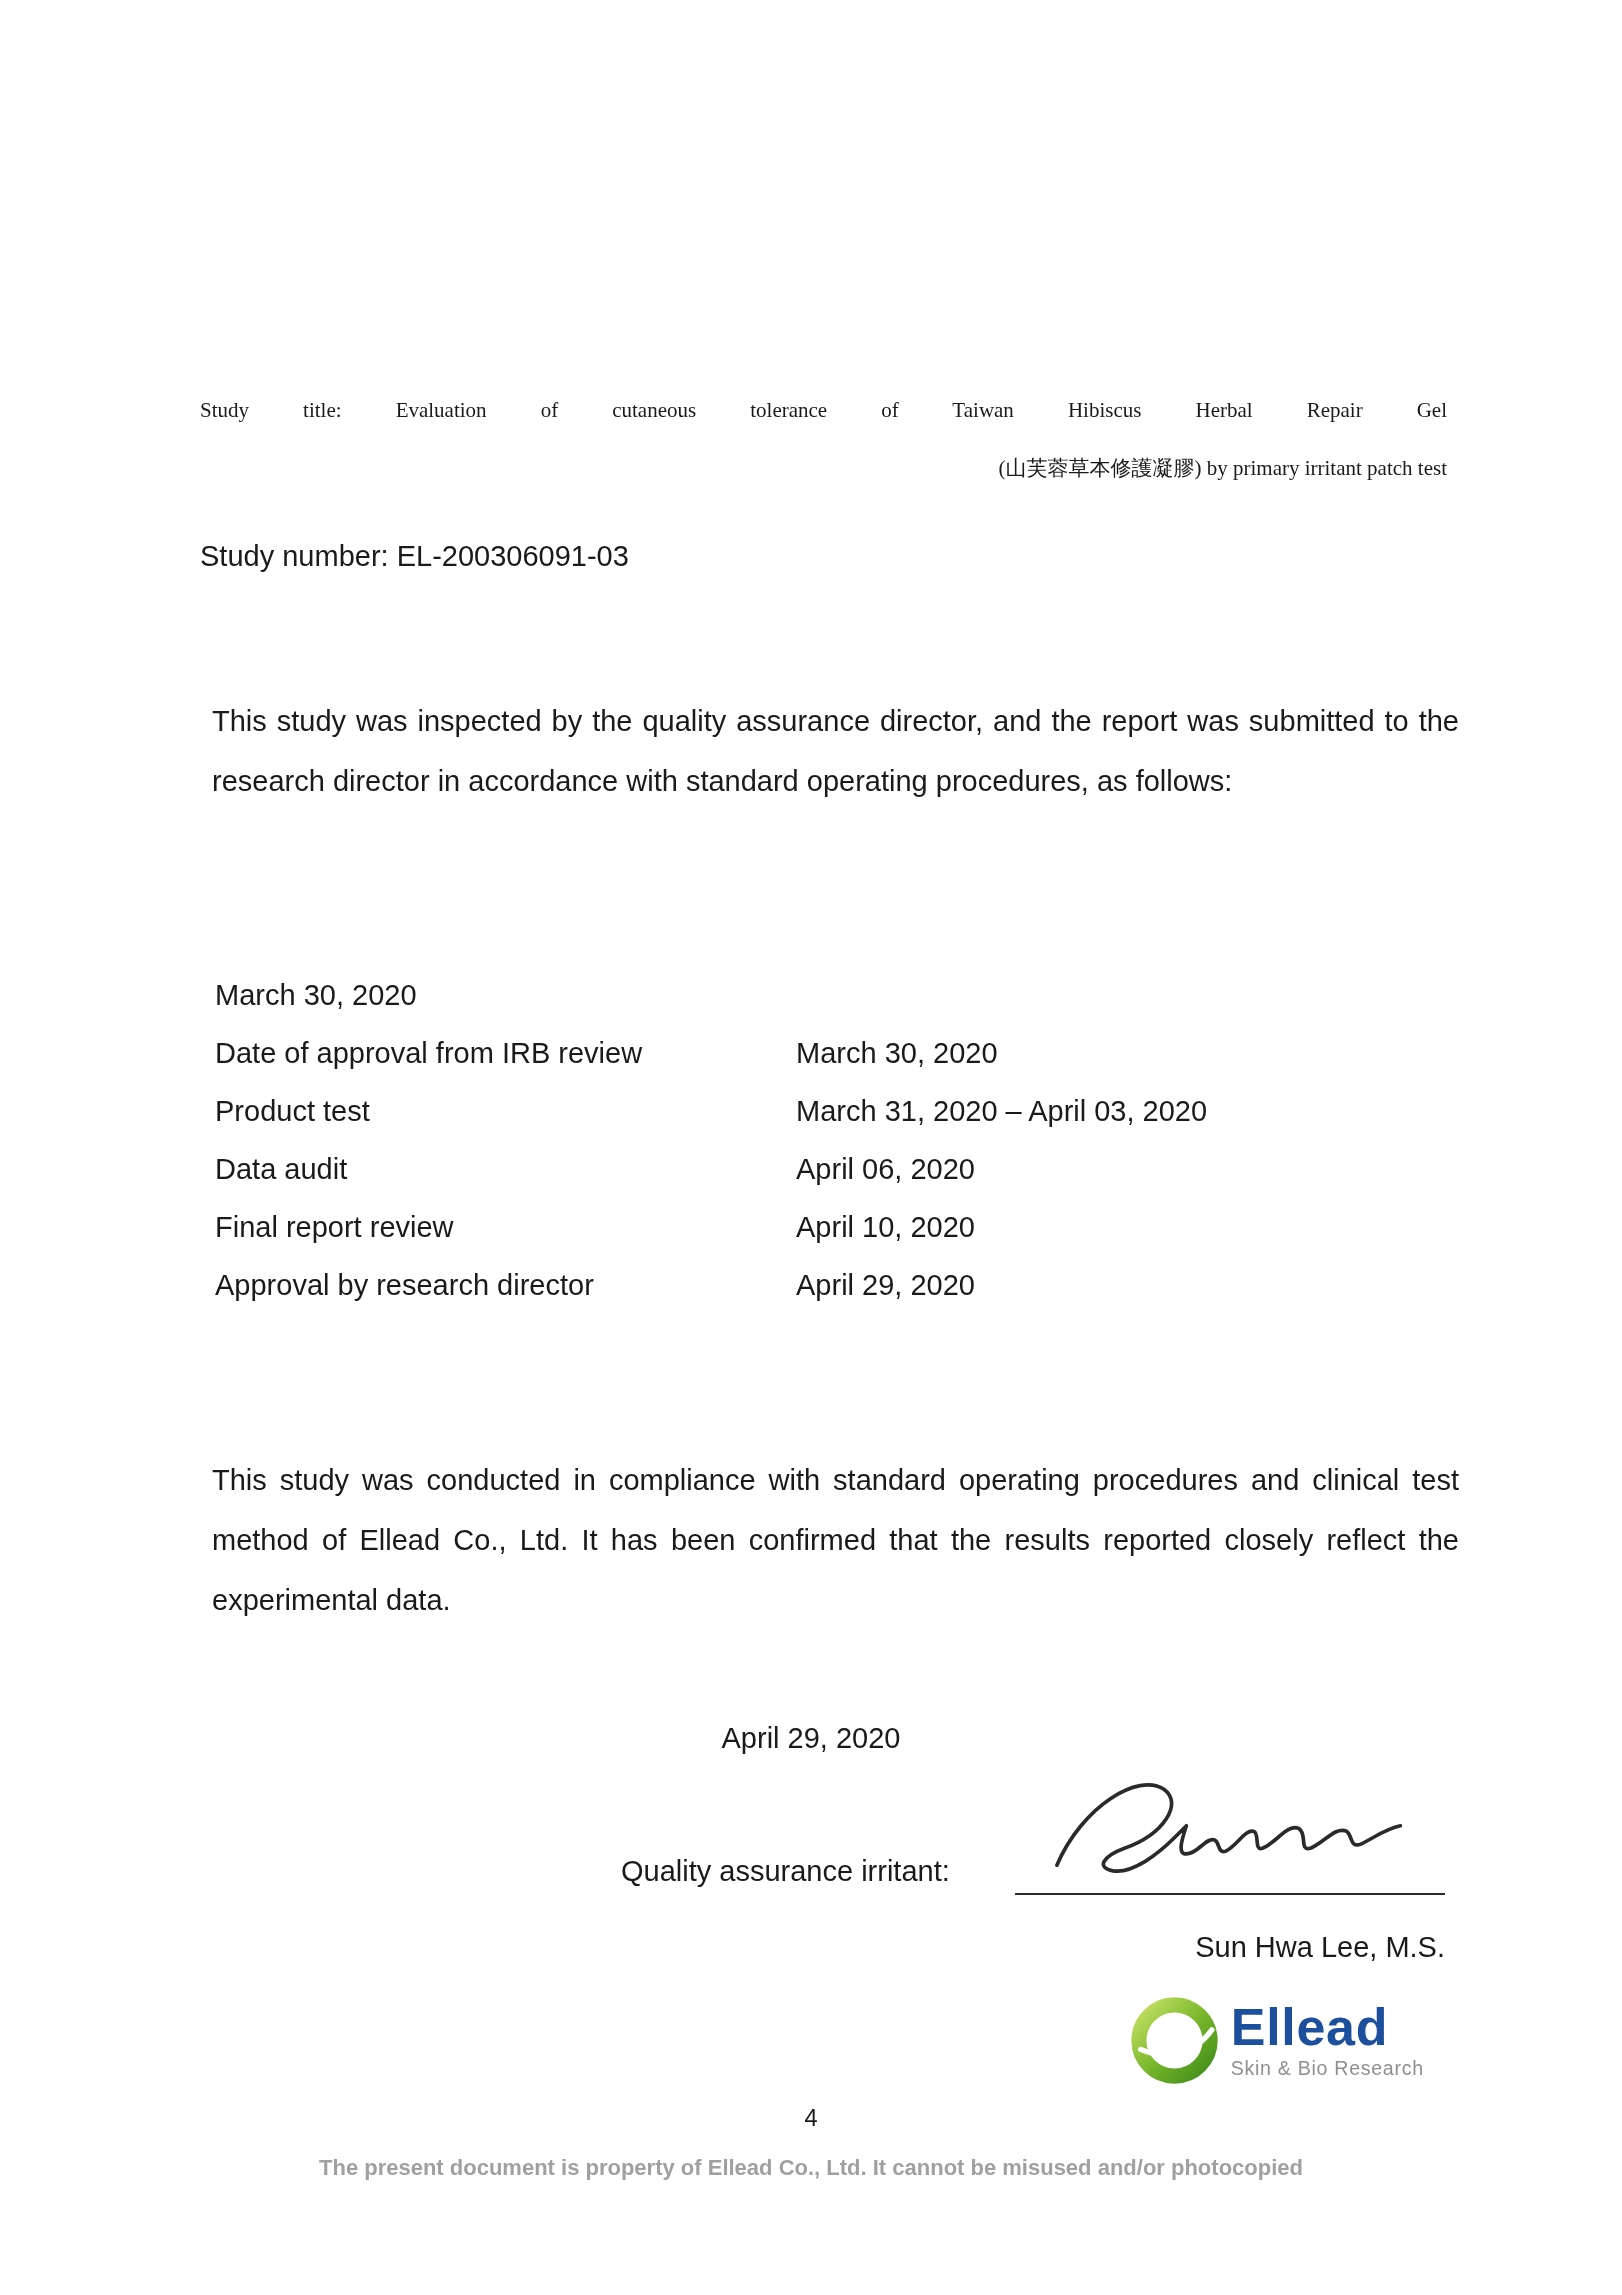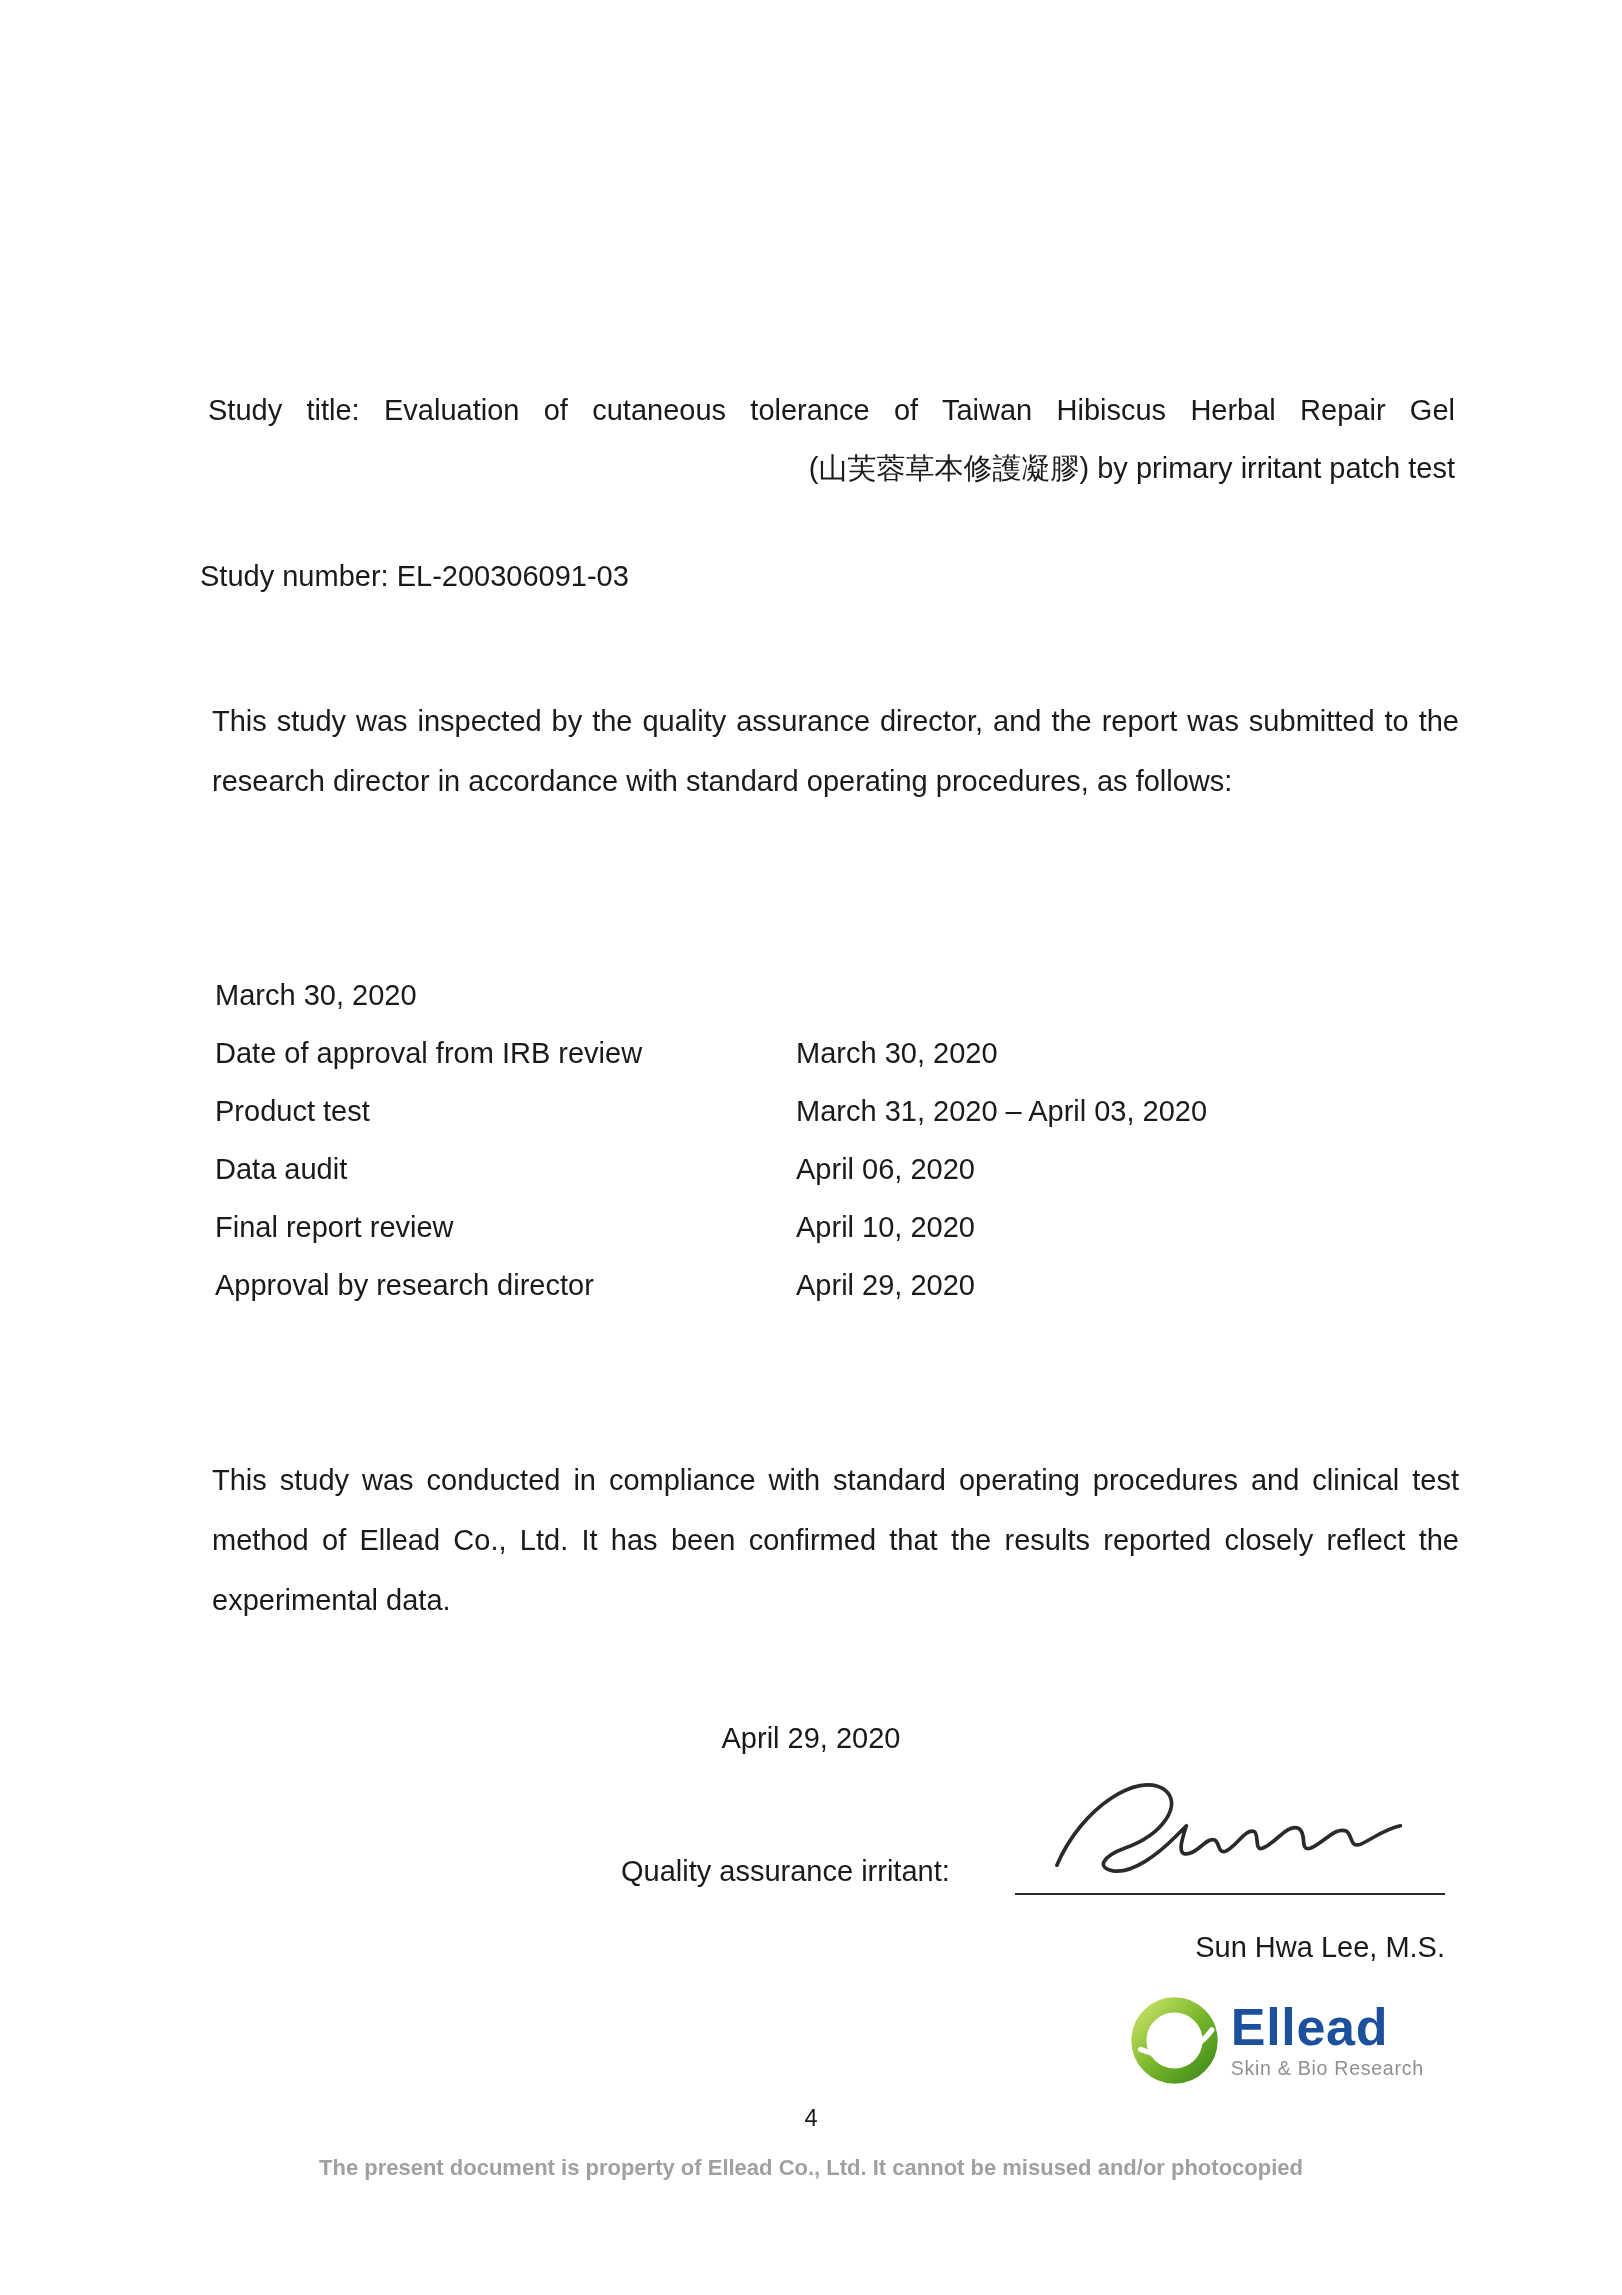--- a/index.html
+++ b/index.html
@@ -8,26 +8,26 @@
   .page {
     position:relative; width:1622px; height:2295px;
     background:#ffffff; margin:0 auto; color:#1a1a1a; overflow:hidden;
   }
   .doc-title {
     position:absolute; top:215px; left:0; width:100%;
     text-align:center; font-size:46px; font-weight:bold; color:#000;
     letter-spacing:0px;
   }
   .study-title {
-    position:absolute; top:381px; left:208px; width:1247px;
-    font-size:29px; line-height:58px;
+    position:absolute; top:381px; left:200px; width:1247px;
+    font-size:21px; line-height:58px;font-family:Liberation Serif, serif;
   }
   .study-title .line1 { text-align:justify; text-align-last:justify; }
   .study-title .line2 { padding-left:169px; text-align:right; }
-  .study-number { position:absolute; top:560px; left:200px; font-size:29px; }
+  .study-number { position:absolute; top:540px; left:200px; font-size:29px; }
   .para {
     position:absolute; left:212px; width:1247px;
     font-size:29px; line-height:60px; text-align:justify;
   }
   .para.intro { top:691px; }
   .para.compliance { top:1450px; }
   .phase-table { position:absolute; left:215px; top:966px; font-size:29px; }
   .thead { display:grid; grid-template-columns:581px 589px; font-weight:bold; margin-bottom:46px; }
   .thead span { text-decoration:underline; }
   .trow { display:grid; grid-template-columns:581px 589px; line-height:58px; }

